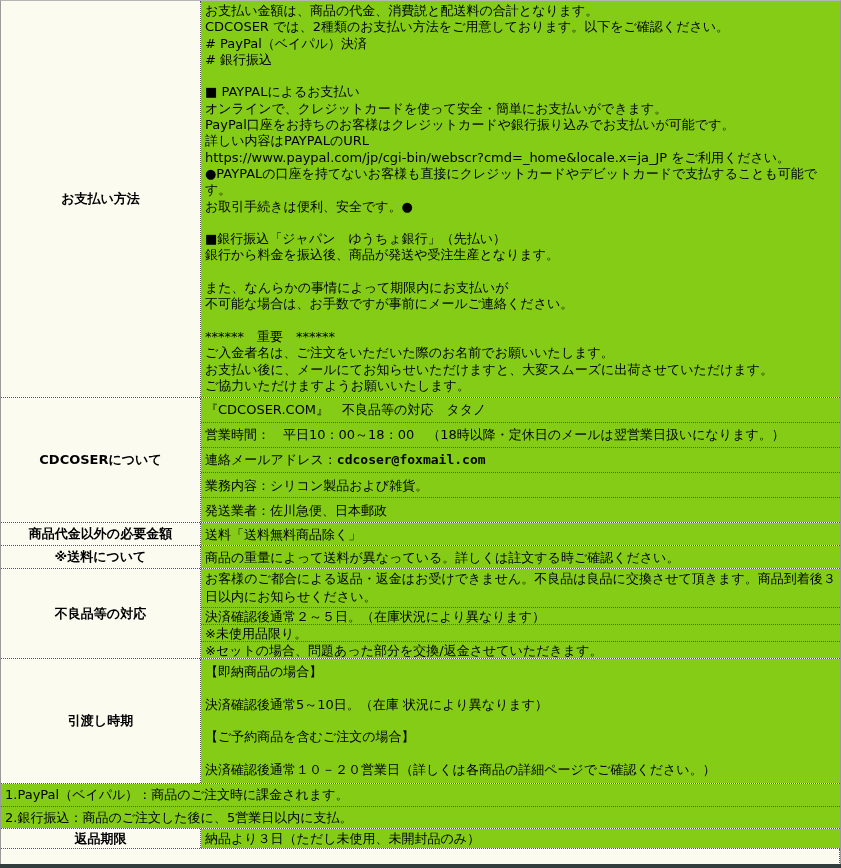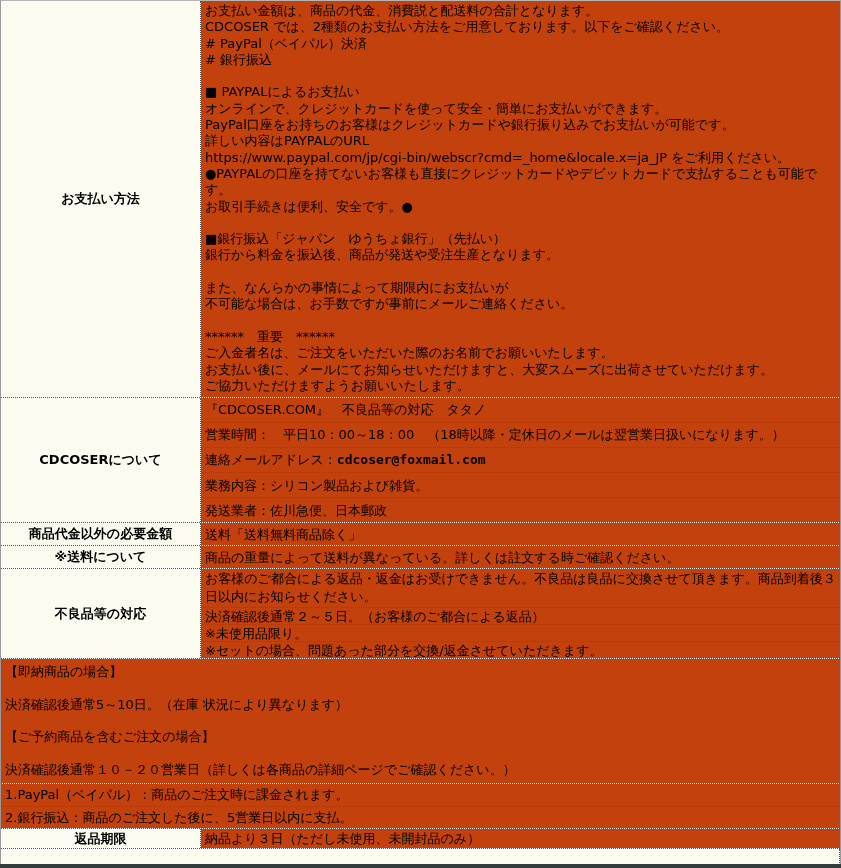--- a/index.html
+++ b/index.html
@@ -20,21 +20,21 @@
   }
   .row { display: flex; border-bottom: 1px dotted #555; overflow: hidden; }
   .row:last-child { border-bottom: none; flex-direction: column; }
   .lbl {
     flex: 0 0 200px; background: #fbfbf0;
     border-right: 1px dotted #555;
     display: flex; align-items: center; justify-content: center;
     font-weight: bold; text-align: right; padding: 0 6px;
     overflow: hidden;
   }
-  .cnt { flex: 1; min-width: 0; background: #c2410c; display: flex; flex-direction: column; }
+  .cnt { flex: 1; min-width: 0; background: #84cc16; display: flex; flex-direction: column; }
   .pre { white-space: pre-line; line-height: 16.3px; padding: 2px 4px; }
   .sub {
     flex: 1; display: flex; align-items: center;
     border-bottom: 1px dotted #555; padding: 0 4px; line-height: 15px;
     overflow: hidden;
   }
   .sub:last-child { border-bottom: none; }
   .sub.tall { flex: 2.3; line-height: 18px; padding-top: 1px; align-items: flex-start; }
   .email { font-weight: bold; font-family: "DejaVu Sans Mono", "Liberation Mono", monospace; }
   
@@ -112,27 +112,28 @@
       <div class="lbl">※送料について</div>
       <div class="cnt single">
         <div class="sub">商品の重量によって送料が異なっている。詳しくは註文する時ご確認ください。</div>
       </div>
     </div>
 
     <div class="row r4">
       <div class="lbl">不良品等の対応</div>
       <div class="cnt">
         <div class="sub tall">お客様のご都合による返品・返金はお受けできません。不良品は良品に交換させて頂きます。商品到着後３日以内にお知らせください。</div>
-        <div class="sub">決済確認後通常２～５日。（お客様のご都合による返品）</div>
+        <div class="sub">決済確認後通常２～５日。（在庫状況により異なります）</div>
         <div class="sub">※未使用品限り。</div>
         <div class="sub">※セットの場合、問題あった部分を交換/返金させていただきます。</div>
       </div>
     </div>
 
     <div class="row r5">
+      <div class="lbl">引渡し時期</div>
       <div class="cnt">
         <div class="pre">【即納商品の場合】
 
 決済確認後通常5～10日。（在庫 状況により異なります）
 
 【ご予約商品を含むご注文の場合】
 
 決済確認後通常１０－２０営業日（詳しくは各商品の詳細ページでご確認ください。）</div>
       </div>
     </div>

